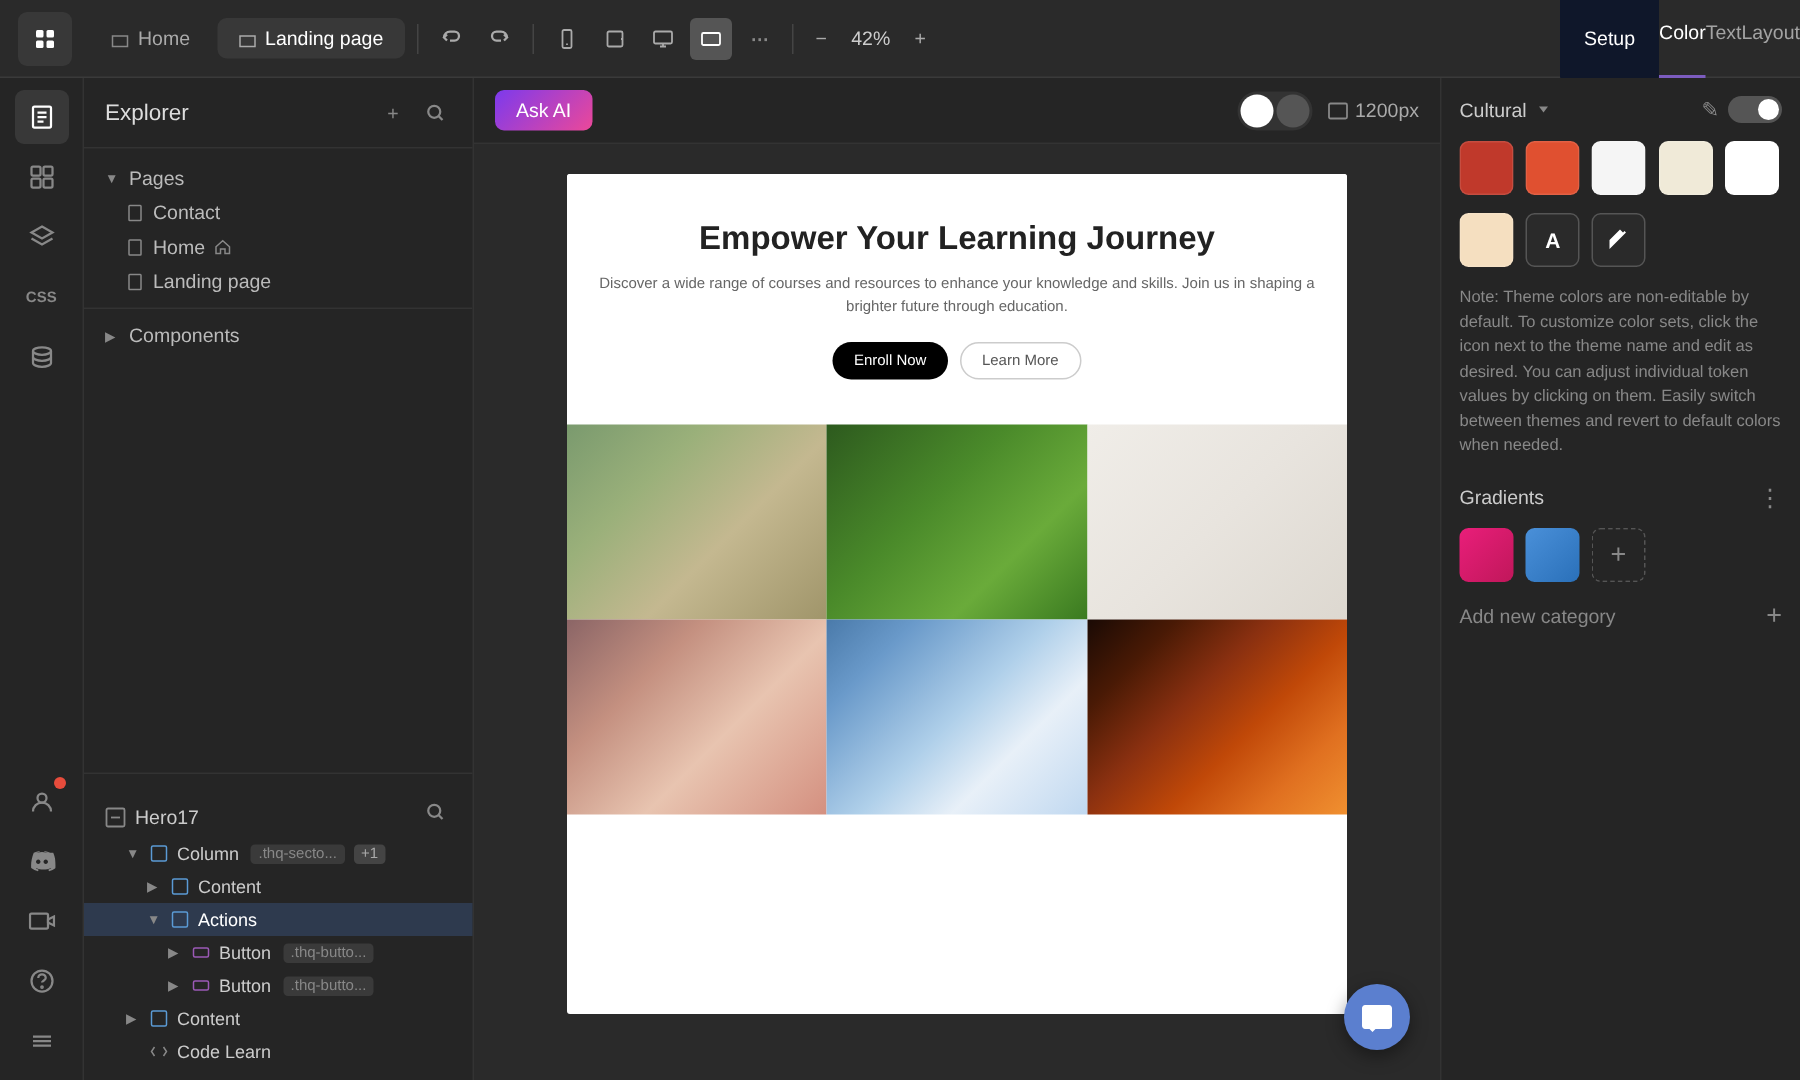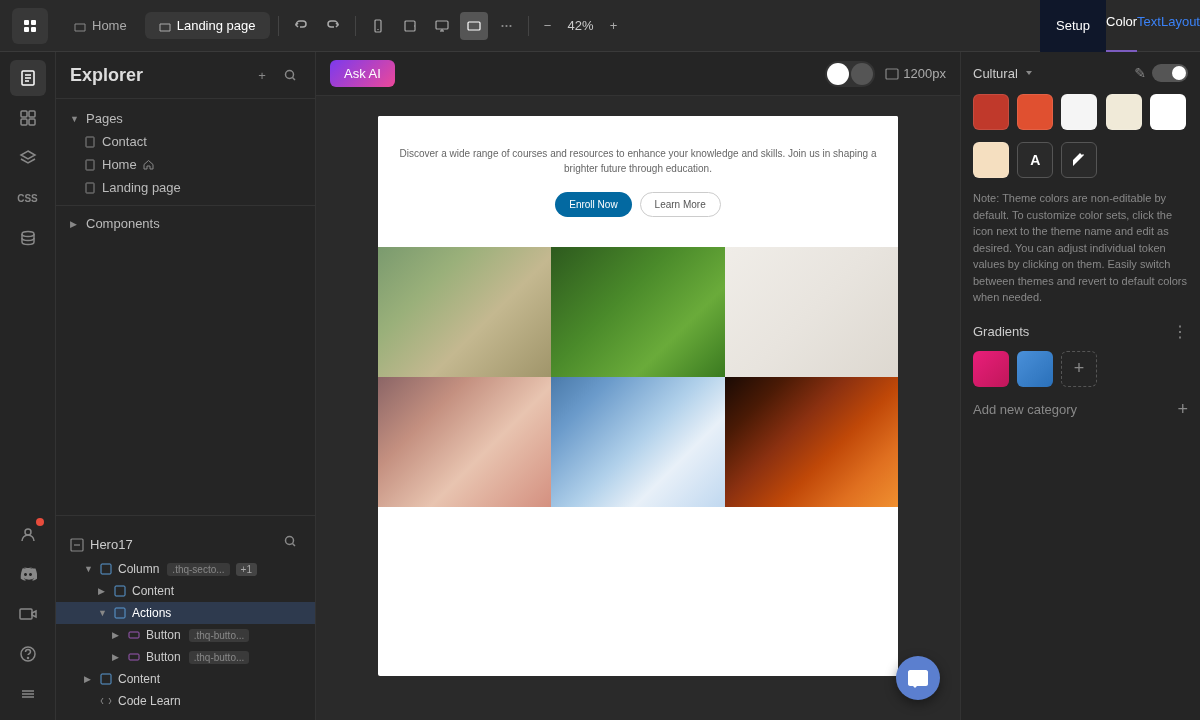--- a/index.html
+++ b/index.html
@@ -130,21 +130,21 @@
       border-right: 1px solid #333;
       flex-shrink: 0;
     }
     .explorer-header {
       display: flex;
       align-items: center;
       justify-content: space-between;
       padding: 12px 14px;
       border-bottom: 1px solid #333;
     }
-    .explorer-title { font-size: 18px; font-weight: 700; color: #ddd; }
+    .explorer-title { font-size: 15px; font-weight: 400; color: #ddd; }
     .explorer-header-icons { display: flex; gap: 6px; }
     .explorer-header-icon {
       width: 22px;
       height: 22px;
       display: flex;
       align-items: center;
       justify-content: center;
       cursor: pointer;
       color: #888;
       font-size: 13px;
@@ -286,21 +286,21 @@
       margin-bottom: 10px;
     }
     .preview-hero p {
       font-size: 10px;
       color: #666;
       margin-bottom: 16px;
       line-height: 1.5;
     }
     .preview-btns { display: flex; justify-content: center; gap: 8px; }
     .preview-btn-primary {
-      background: #0369a1;
+      background: #000000;
       color: white;
       border: none;
       padding: 6px 14px;
       border-radius: 20px;
       font-size: 10px;
       cursor: pointer;
     }
     .preview-btn-secondary {
       background: transparent;
       color: #555;
@@ -350,21 +350,21 @@
     .right-panel-tabs {
       display: flex;
       border-bottom: 1px solid #333;
     }
     .right-panel-tab {
       flex: 1;
       text-align: center;
       padding: 14px 0;
       font-size: 13px;
       cursor: pointer;
-      color: #3b82f6;
+      color: #a3a3a3;
     }
     .right-panel-tab.active { color: #fff; border-bottom: 2px solid #7c5cbf; }
 
     .right-panel-content { flex: 1; overflow-y: auto; padding: 12px; }
 
     .theme-header {
       display: flex;
       align-items: center;
       justify-content: space-between;
       margin-bottom: 12px;
@@ -796,20 +796,21 @@
               <rect x="1" y="2" width="12" height="10" rx="1"></rect>
             </svg>
           <span>1200px</span>
         </div>
       </div>
     </div>
 
     <div class="canvas-scroll">
       <div class="preview-canvas">
         <div class="preview-hero">
+          <h1>Empower Your Learning Journey</h1>
           <p>Discover a wide range of courses and resources to enhance your knowledge and skills. Join us in shaping a brighter future through education.</p>
           <div class="preview-btns">
             <button class="preview-btn-primary">Enroll Now</button>
             <button class="preview-btn-secondary">Learn More</button>
           </div>
         </div>
         <div class="preview-grid">
           <div class="preview-grid-item img-aerial"></div>
           <div class="preview-grid-item img-plant"></div>
           <div class="preview-grid-item img-white checkered"></div>

